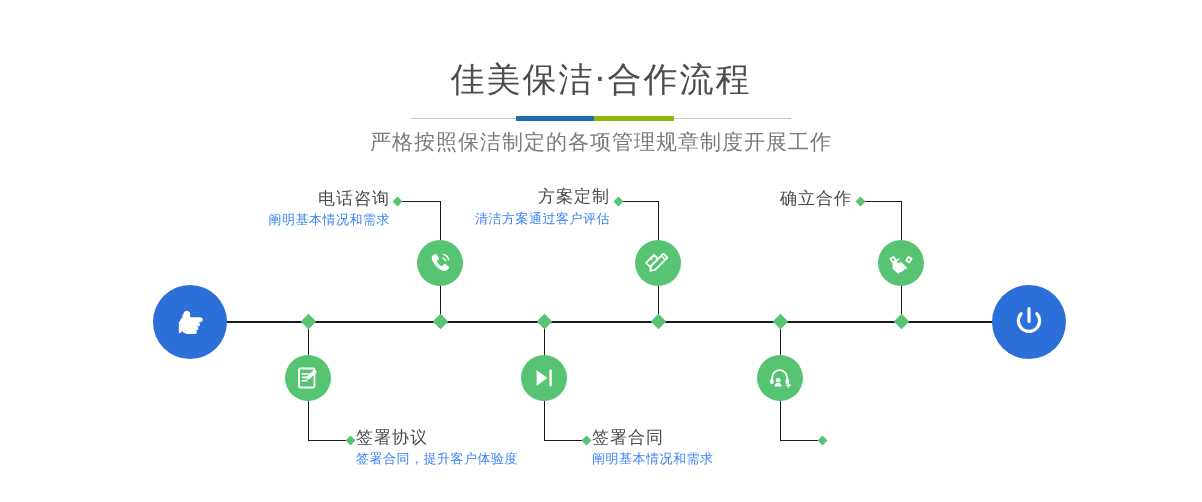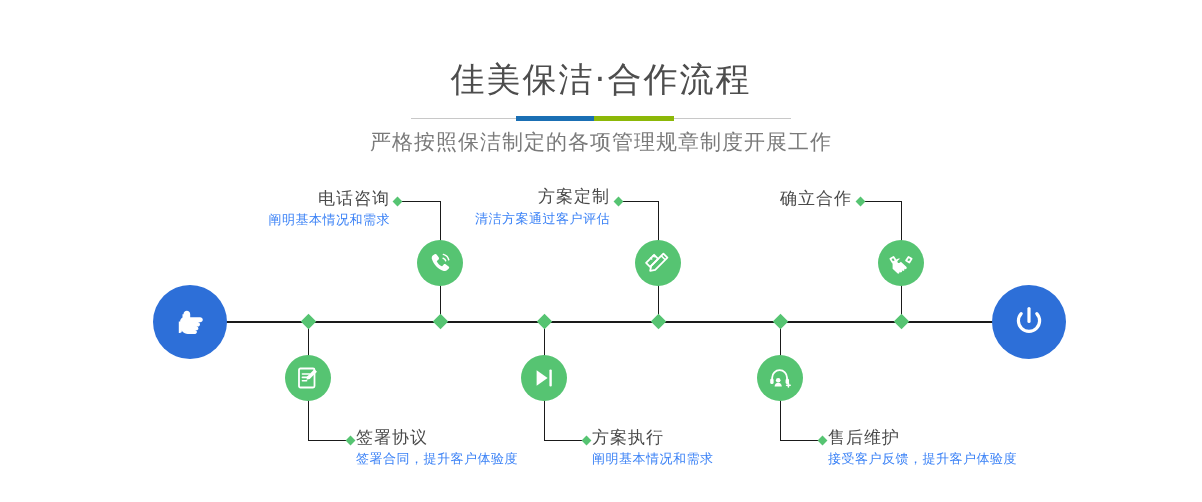--- a/index.html
+++ b/index.html
@@ -276,21 +276,21 @@
     <div class="diamond-sm" style="left:583px; top:437px;"></div>
     <div class="node-icon" style="left:521px; top:355px;">
       <span>
         <svg width="26" height="26" viewBox="0 0 26 26">
           <path fill="#ffffff" d="M5.6 5.2l11 7.8-11 7.8z"></path>
           <rect x="18.4" y="4.4" width="2.4" height="17.2" rx="1.1" fill="#ffffff"></rect>
         </svg>
       </span>
     </div>
     <div class="label align-left" style="left:592px; top:425px; width:260px;">
-      <div class="lbl-title">方案执行</div>
+      <div class="lbl-title">签署合同</div>
       <div class="lbl-desc">阐明基本情况和需求</div>
     </div>
 
     <div class="diamond" style="left:896px; top:316px;"></div>
     <div class="conn-v" style="left:901px; top:201px; height:120px;"></div>
     <div class="conn-h" style="left:861px; top:201px; width:41px;"></div>
     <div class="diamond-sm" style="left:857px; top:198px;"></div>
     <div class="node-icon" style="left:878px; top:240px;">
       <span>
         <svg width="28" height="28" viewBox="0 0 28 28">
@@ -314,19 +314,15 @@
           <path fill="none" stroke="#ffffff" stroke-width="1.8" stroke-linecap="round" d="M5.2 14.4v-1.8a7.4 7.4 0 0 1 14.8 0v1.8"></path>
           <rect x="3.2" y="13.4" width="3.4" height="5.6" rx="1.5" fill="#ffffff"></rect>
           <rect x="18.6" y="13.4" width="3.4" height="5.6" rx="1.5" fill="#ffffff"></rect>
           <path fill="#ffffff" d="M12.6 13.6c2 0 3.6 1.6 3.6 3.6h-7.2c0-2 1.6-3.6 3.6-3.6z" transform="translate(-1.4,4.2)"></path>
           <circle cx="11.2" cy="15.2" r="2.3" fill="#ffffff"></circle>
           <line x1="19.6" y1="20.2" x2="23.2" y2="20.2" stroke="#ffffff" stroke-width="1.6" stroke-linecap="round"></line>
           <line x1="21.4" y1="18.4" x2="21.4" y2="22" stroke="#ffffff" stroke-width="1.6" stroke-linecap="round"></line>
         </svg>
       </span>
     </div>
-    <div class="label align-left" style="left:828px; top:425px; width:280px;">
-      <div class="lbl-title">售后维护</div>
-      <div class="lbl-desc">接受客户反馈，提升客户体验度</div>
-    </div>
 
   </div>
 </div>
 
 </body></html>

